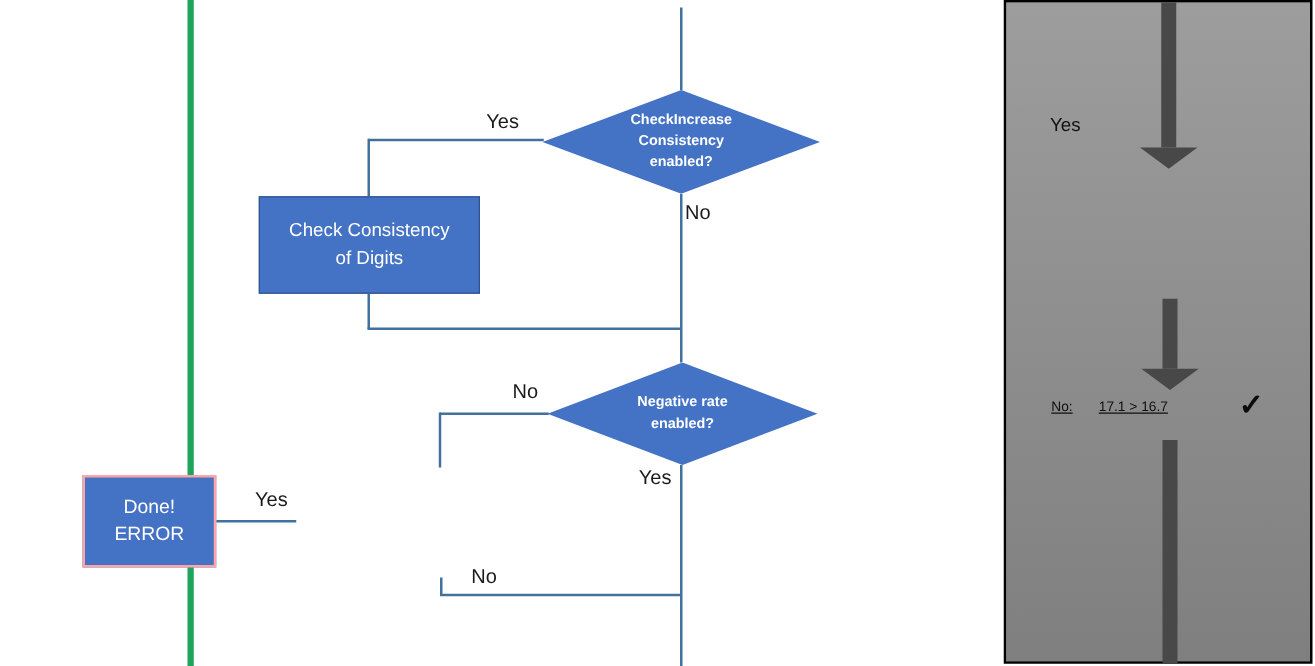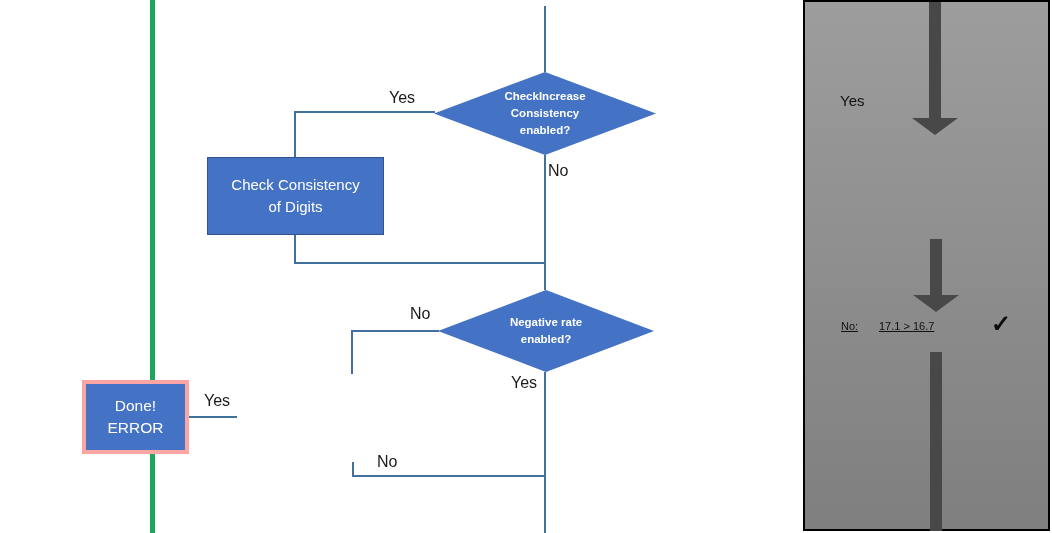--- a/index.html
+++ b/index.html
@@ -26,23 +26,23 @@
   .conn.v{width:1.5px;}
 
   
   .diamond{position:absolute;background:var(--shape-fill);
     clip-path:polygon(50% 0,100% 50%,50% 100%,0 50%);
     display:flex;align-items:center;justify-content:center;text-align:center;}
   .diamond .dtext{color:#fff;font-size:11.5px;font-weight:700;line-height:17px;}
   .proc{position:absolute;background:var(--shape-fill);border:1.5px solid var(--shape-border);
     display:flex;align-items:center;justify-content:center;text-align:center;
     color:#fff;font-size:15px;line-height:22px;}
-  .done-box{position:absolute;background:var(--shape-fill);border:4px solid #fca5a5;
+  .done-box{position:absolute;background:var(--shape-fill);border:2px solid #fca5a5;
     display:flex;align-items:center;justify-content:center;text-align:center;
-    color:#fff;font-size:15.5px;line-height:22px;margin-left:16px;}
+    color:#fff;font-size:15.5px;line-height:22px;}
 
   
   .edge-label{position:absolute;color:var(--label-color);font-size:16px;}
 
   
   .panel{position:absolute;left:803px;top:0;width:247px;height:531px;
     border:2px solid #000;
     background:linear-gradient(180deg,var(--panel-bg-top),var(--panel-bg-bottom));}
   .panel .shaft{position:absolute;width:12px;background:var(--panel-arrow);}
   .panel .head{position:absolute;width:0;height:0;

